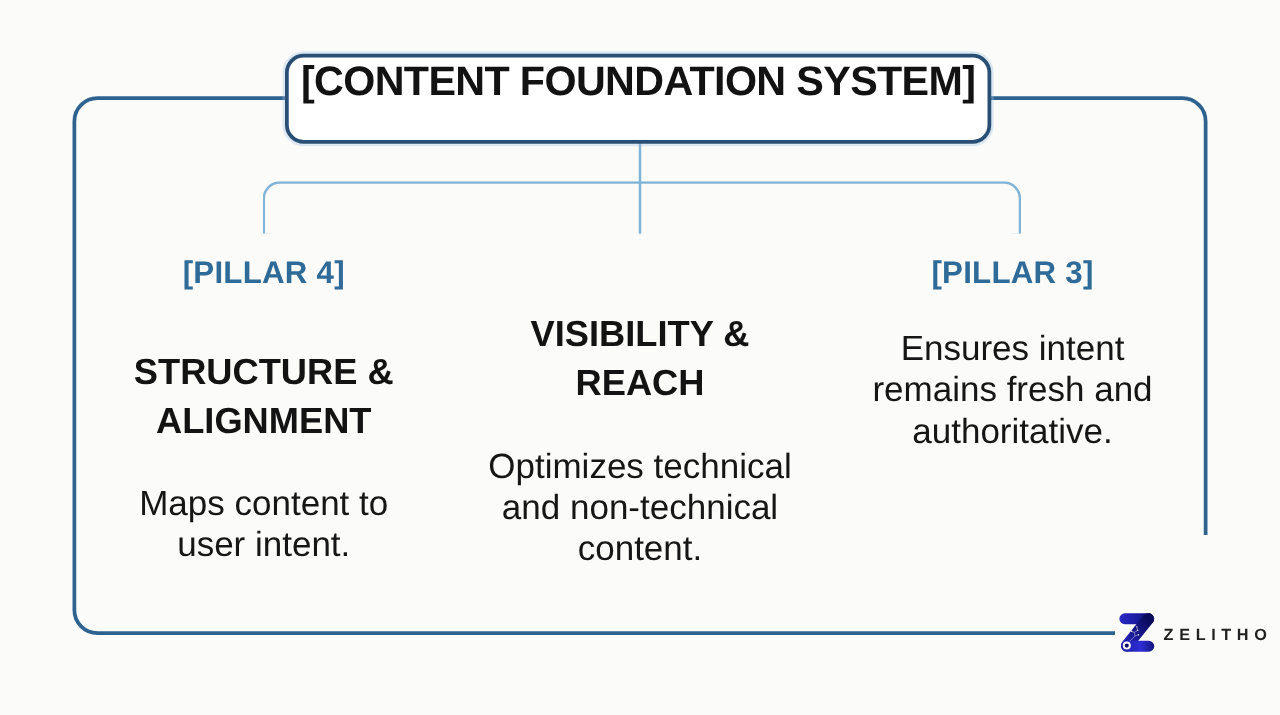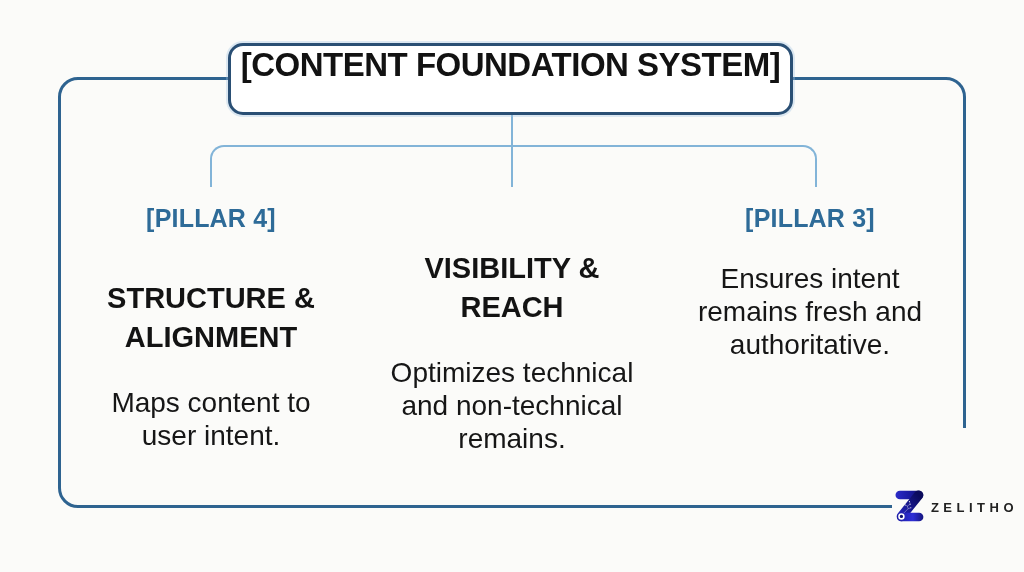--- a/index.html
+++ b/index.html
@@ -174,21 +174,21 @@
 ALIGNMENT</div>
     <div class="pillar-desc">Maps content to
 user intent.</div>
   </div>
 
   <div class="pillar pillar-2">
     <div class="pillar-heading">VISIBILITY &amp;
 REACH</div>
     <div class="pillar-desc">Optimizes technical
 and non-technical
-remains.</div>
+content.</div>
   </div>
 
   <div class="pillar pillar-3">
     <div class="pillar-label">[PILLAR 3]</div>
     <div class="pillar-desc">Ensures intent
 remains fresh and
 authoritative.</div>
   </div>
 
   <div class="brand-logo">

